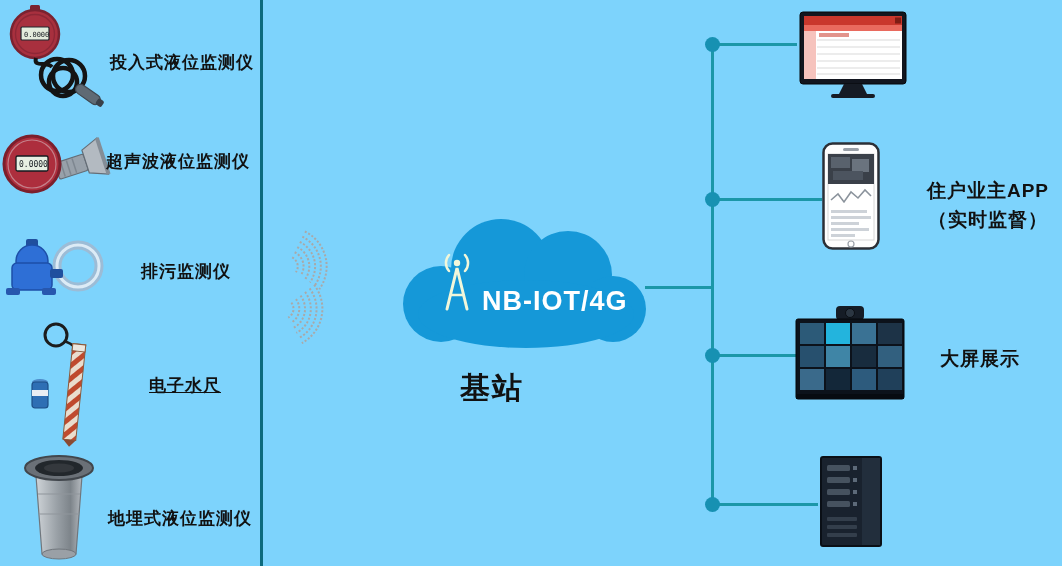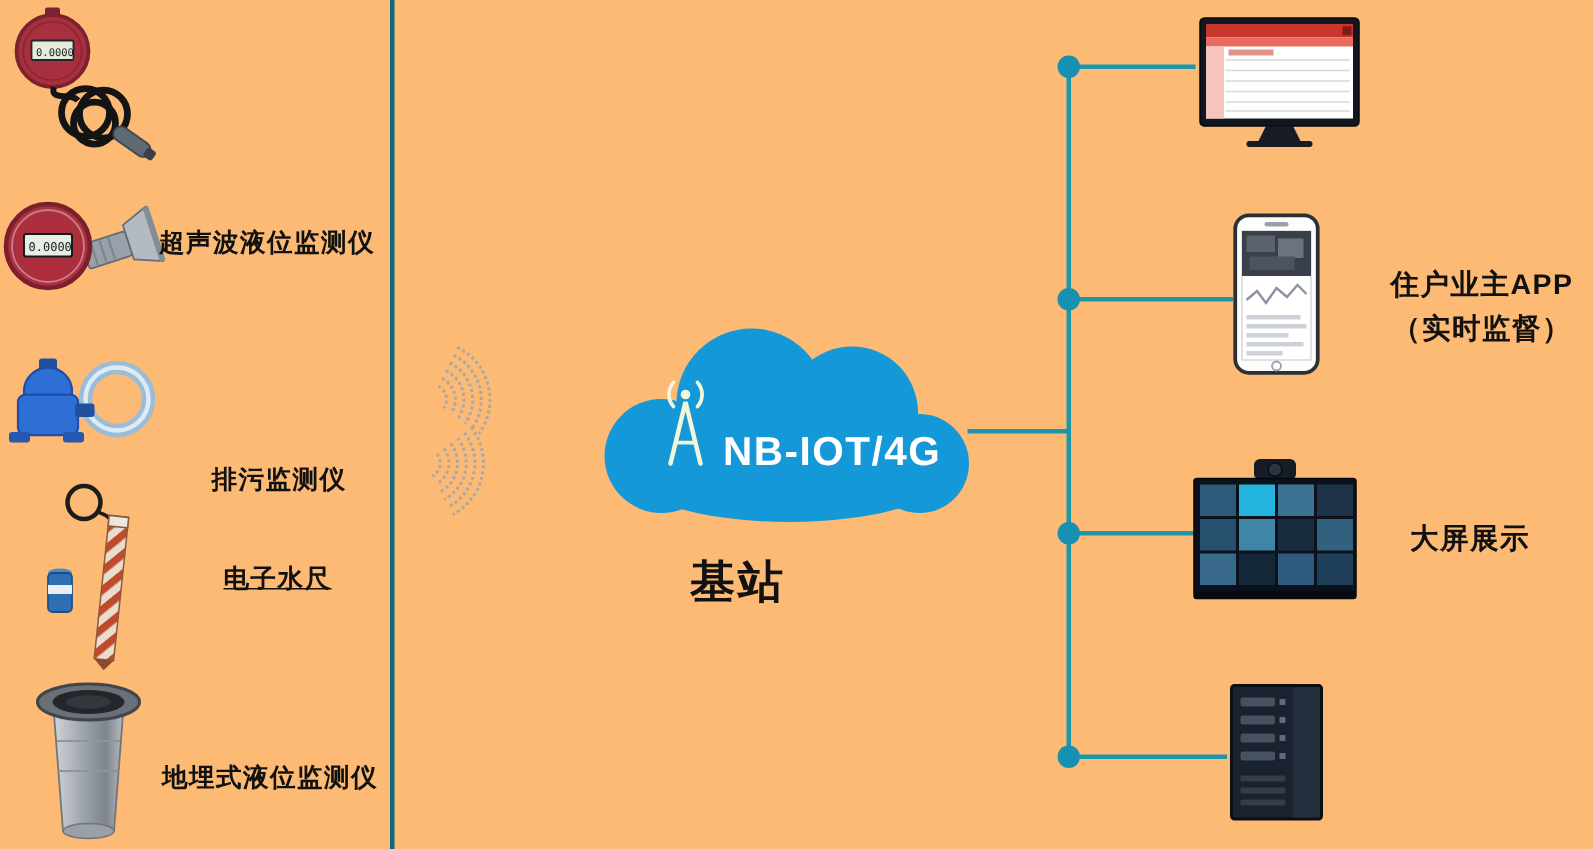--- a/index.html
+++ b/index.html
@@ -1,17 +1,17 @@
 <!DOCTYPE html>
 <html><head>
 <meta charset="utf-8">
 <style>
   html,body{margin:0;padding:0;background:#ffffff;}
   .canvas{
-    position:relative;width:1062px;height:566px;background:#fdba74;
+    position:relative;width:1062px;height:566px;background:#7dd3fc;
     font-family:"Liberation Sans","DejaVu Sans",sans-serif;overflow:hidden;
   }
   .abs{position:absolute;}
   svg{overflow:visible;display:block;}
   .dev-label{
     position:absolute;font-weight:700;font-size:17px;color:#111;
     white-space:nowrap;letter-spacing:1px;
   }
   .end-label{
     position:absolute;font-weight:700;font-size:19px;color:#111;
@@ -51,20 +51,21 @@
         <circle cx="54" cy="72" r="16"></circle>
         <circle cx="66" cy="73" r="16"></circle>
         <circle cx="60" cy="79" r="14"></circle>
       </g>
       <g transform="rotate(35 80 88)">
         <rect x="72" y="83" width="28" height="10" rx="5" fill="#5f6a74" stroke="#3f474f" stroke-width="1.2"></rect>
         <rect x="97" y="84.5" width="7" height="7" rx="2" fill="#394049"></rect>
       </g>
     </svg>
   </div>
+  <div class="dev-label" style="left:110px;top:51px;">投入式液位监测仪</div>
 
   <div class="abs" style="left:0px;top:120px;">
     <svg width="118" height="90" viewBox="0 0 118 90">
       <g transform="rotate(-18 78 44)">
         <rect x="56" y="36" width="30" height="17" rx="2" fill="#98a1aa" stroke="#646d76" stroke-width="1.2"></rect>
         <line x1="62" y1="37" x2="62" y2="52" stroke="#7e8790" stroke-width="1.5"></line>
         <line x1="68" y1="37" x2="68" y2="52" stroke="#7e8790" stroke-width="1.5"></line>
         <line x1="74" y1="37" x2="74" y2="52" stroke="#7e8790" stroke-width="1.5"></line>
         <polygon points="86,32 104,25 104,63 86,56" fill="#b3bac1" stroke="#646d76" stroke-width="1.2"></polygon>
         <rect x="102" y="25" width="4" height="38" fill="#848d96"></rect>
@@ -82,21 +83,21 @@
       <circle cx="78" cy="36" r="21" fill="none" stroke="#9cbcd6" stroke-width="9"></circle>
       <circle cx="78" cy="36" r="21" fill="none" stroke="#dcebf6" stroke-width="3"></circle>
       <rect x="26" y="9" width="12" height="9" rx="2" fill="#1f4f9e"></rect>
       <circle cx="32" cy="31" r="16" fill="#2e6fd6" stroke="#1d4fa8" stroke-width="1.5"></circle>
       <rect x="12" y="33" width="40" height="27" rx="5" fill="#2e6fd6" stroke="#1d4fa8" stroke-width="1.5"></rect>
       <rect x="50" y="39" width="13" height="9" rx="2" fill="#1f4f9e"></rect>
       <rect x="6" y="58" width="14" height="7" rx="2" fill="#2757ae"></rect>
       <rect x="42" y="58" width="14" height="7" rx="2" fill="#2757ae"></rect>
     </svg>
   </div>
-  <div class="dev-label" style="left:141px;top:260px;margin-top:48px;">排污监测仪</div>
+  <div class="dev-label" style="left:141px;top:260px;">排污监测仪</div>
 
   <div class="abs" style="left:26px;top:320px;">
     <svg width="96" height="128" viewBox="0 0 96 128">
       <defs>
         <pattern id="stripes4" width="10" height="10" patternUnits="userSpaceOnUse" patternTransform="rotate(45)">
           <rect width="10" height="10" fill="#e9ddce"></rect>
           <rect width="5" height="10" fill="#bf4a2e"></rect>
         </pattern>
       </defs>
       <circle cx="30" cy="15" r="11" fill="none" stroke="#1c1c1c" stroke-width="3"></circle>

